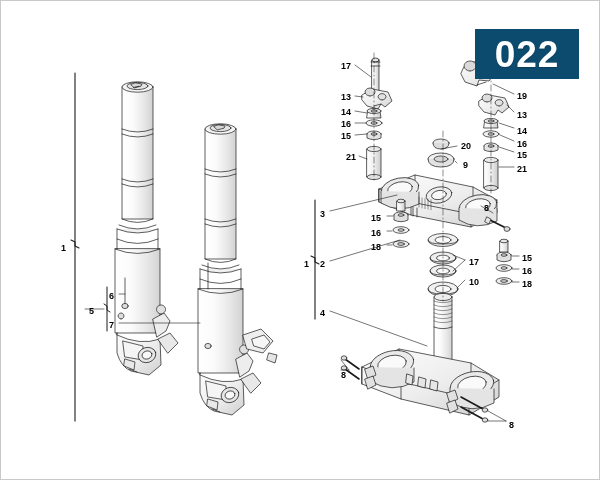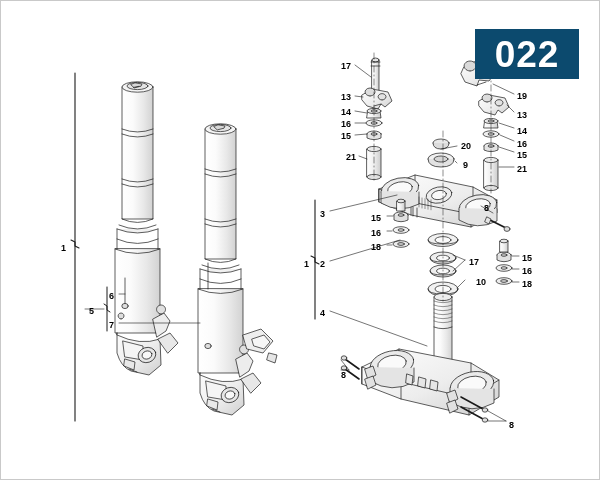--- a/index.html
+++ b/index.html
@@ -465,21 +465,21 @@
       <div class="callout" style="left: 516px; top: 139px;">16</div>
       <div class="callout" style="left: 516px; top: 150px;">15</div>
       <div class="callout" style="left: 516px; top: 164px;">21</div>
       <div class="callout" style="left: 460px; top: 141px;">20</div>
       <div class="callout" style="left: 462px; top: 160px;">9</div>
       <div class="callout" style="left: 483px; top: 203px;">8</div>
       <div class="callout" style="left: 370px; top: 213px;">15</div>
       <div class="callout" style="left: 370px; top: 228px;">16</div>
       <div class="callout" style="left: 370px; top: 242px;">18</div>
       <div class="callout" style="left: 468px; top: 257px;">17</div>
-      <div class="callout" style="left: 468px; top: 277px; margin-left: 7px;">10</div>
+      <div class="callout" style="left: 468px; top: 277px;">10</div>
       <div class="callout" style="left: 521px; top: 253px;">15</div>
       <div class="callout" style="left: 521px; top: 266px;">16</div>
       <div class="callout" style="left: 521px; top: 279px;">18</div>
       <div class="callout" style="left: 340px; top: 370px;">8</div>
       <div class="callout" style="left: 508px; top: 420px;">8</div>
     </div>
 
 </div>
 
 </body></html>

